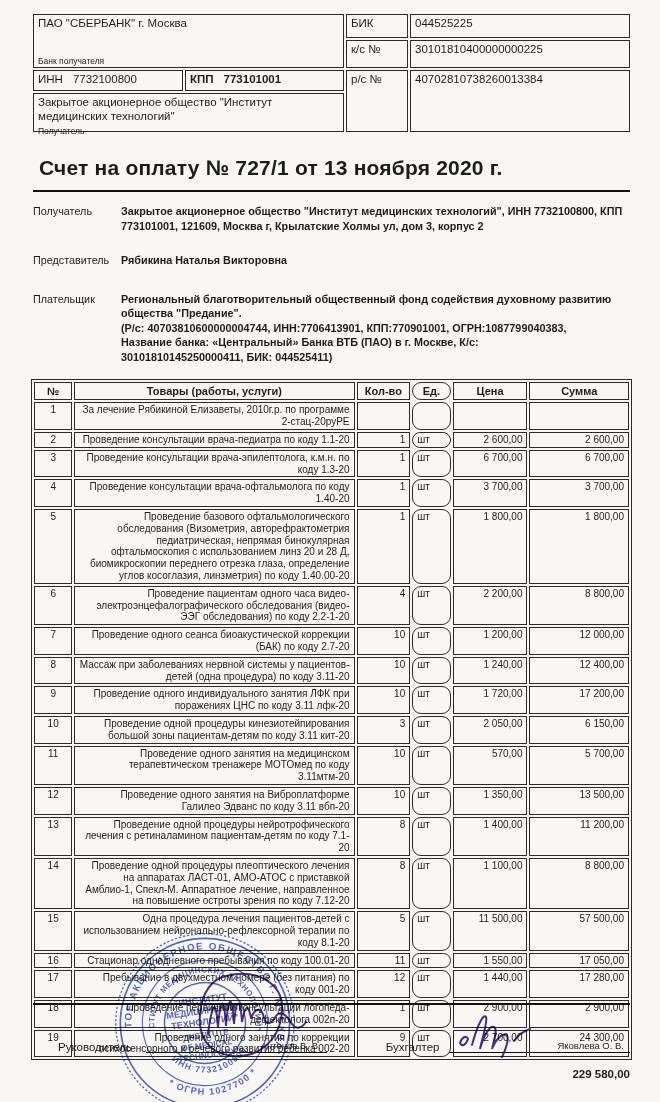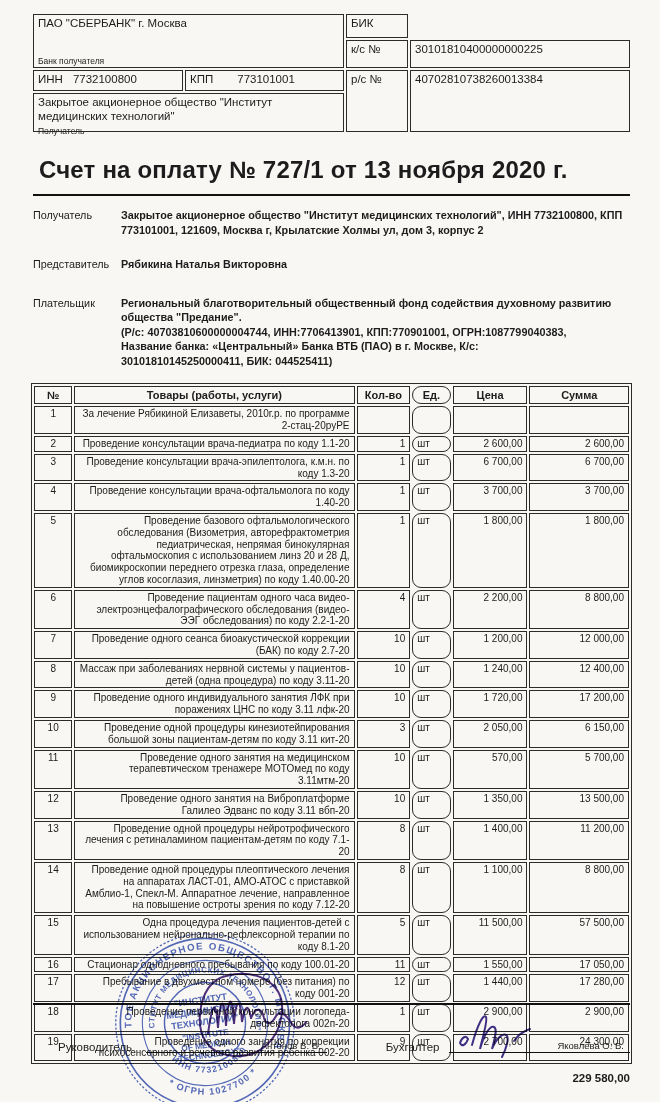--- a/index.html
+++ b/index.html
@@ -29,29 +29,29 @@
     background:transparent;
     display:flex;flex-direction:column;justify-content:flex-start;
     line-height:1.2;
   }
   .cell.bank-name{grid-column:1/3;grid-row:1/3;justify-content:space-between;}
   .cell.bik-l{grid-column:3;grid-row:1;}
   .cell.bik-v{grid-column:4;grid-row:1;}
   .cell.ks-l{grid-column:3;grid-row:2;}
   .cell.ks-v{grid-column:4;grid-row:2;}
   .cell.inn{grid-column:1;grid-row:3;flex-direction:row;gap:10px;}
-  .cell.kpp{grid-column:2;grid-row:3;flex-direction:row;gap:24px;}
+  .cell.kpp{grid-column:2;grid-row:3;flex-direction:row;gap:10px;font-weight:bold;}
   .cell.rs-l{grid-column:3;grid-row:3/5;}
   .cell.rs-v{grid-column:4;grid-row:3/5;}
   .cell.recip{grid-column:1/3;grid-row:4;justify-content:space-between;}
   .micro{font-size:8.5px;color:#222;margin-top:2px;}
 
   
   .doc-title{
-    font-size:24px;font-weight:bold;margin:24px 0 0 6px;letter-spacing:.2px;
+    font-size:21px;font-weight:bold;margin:24px 0 0 6px;letter-spacing:.2px;
   }
   .rule-thick{border:none;border-top:2.5px solid #111;margin:10px 0 0 0;}
 
   
   .parties{margin-top:8px;}
   .party{display:flex;margin-top:12px;}
   .party-label{width:88px;flex:none;font-size:10.8px;padding-top:1px;}
   .party-value{flex:1;font-size:10.8px;font-weight:bold;line-height:1.35;white-space:pre-line;}
   .party.payer{margin-top:24px;}
   .party.rep{margin-top:20px;}
@@ -105,20 +105,21 @@
 
 <div class="page">
   <div class="content">
 
     <div class="bank-grid">
       <div class="cell bank-name">
         <span>ПАО "СБЕРБАНК"  г. Москва</span>
         <span class="micro">Банк получателя</span>
       </div>
       <div class="cell bik-l">БИК</div>
+      <div class="cell bik-v">044525225</div>
       <div class="cell ks-l">к/с №</div>
       <div class="cell ks-v">30101810400000000225</div>
       <div class="cell inn">
         <span>ИНН</span>
         <span>7732100800</span>
       </div>
       <div class="cell kpp">
         <span>КПП</span>
         <span>773101001</span>
       </div>

